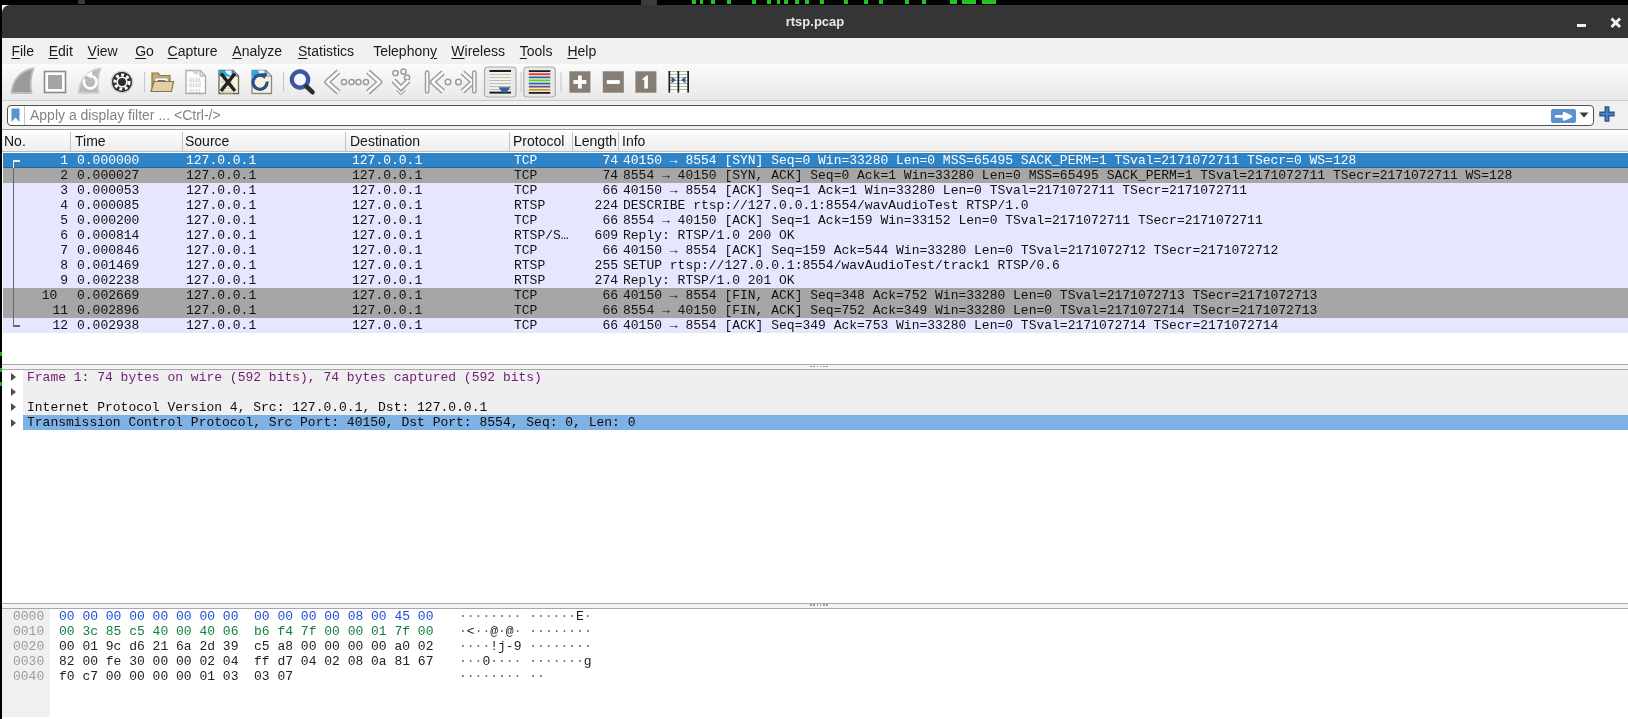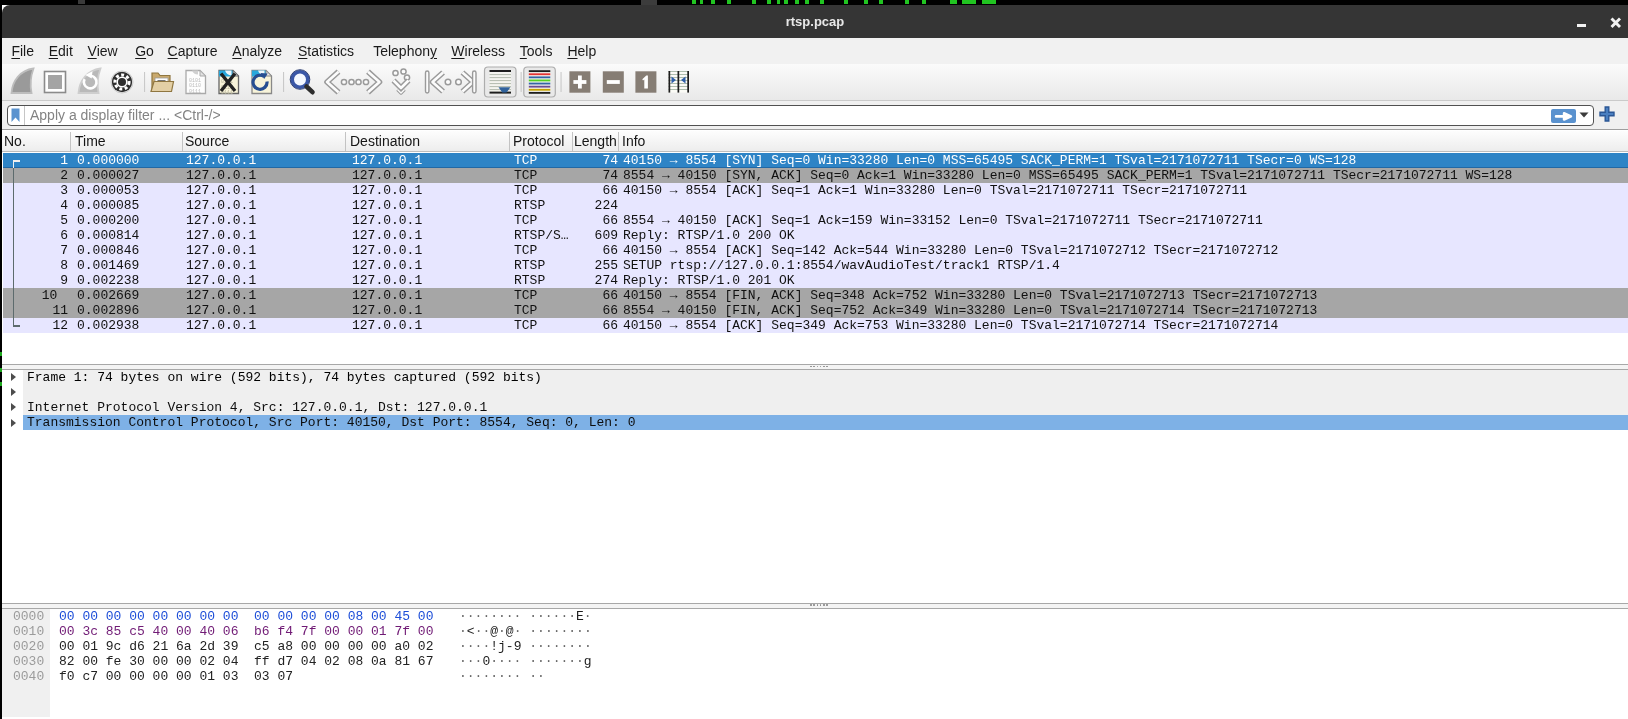--- a/index.html
+++ b/index.html
@@ -230,20 +230,21 @@
 <div class="a" style="left:620px;top:0;">40150 → 8554 [ACK] Seq=1 Ack=1 Win=33280 Len=0 TSval=2171072711 TSecr=2171072711</div>
 </div>
 <div class="a" style="left:0;top:45px;width:1625px;height:15px;background:#e7e6ff;color:#111111;">
 <div class="a" style="left:10px;top:0;width:1.4px;height:15px;background:#5d6b6d"></div>
 <div class="a" style="left:28px;top:0;width:37px;text-align:right;">4</div>
 <div class="a" style="left:74px;top:0;">0.000085</div>
 <div class="a" style="left:183px;top:0;">127.0.0.1</div>
 <div class="a" style="left:349px;top:0;">127.0.0.1</div>
 <div class="a" style="left:511px;top:0;">RTSP</div>
 <div class="a" style="left:558px;top:0;width:57px;text-align:right;">224</div>
+<div class="a" style="left:620px;top:0;">DESCRIBE rtsp://127.0.0.1:8554/wavAudioTest RTSP/1.0</div>
 </div>
 <div class="a" style="left:0;top:60px;width:1625px;height:15px;background:#e7e6ff;color:#111111;">
 <div class="a" style="left:10px;top:0;width:1.4px;height:15px;background:#5d6b6d"></div>
 <div class="a" style="left:28px;top:0;width:37px;text-align:right;">5</div>
 <div class="a" style="left:74px;top:0;">0.000200</div>
 <div class="a" style="left:183px;top:0;">127.0.0.1</div>
 <div class="a" style="left:349px;top:0;">127.0.0.1</div>
 <div class="a" style="left:511px;top:0;">TCP</div>
 <div class="a" style="left:558px;top:0;width:57px;text-align:right;">66</div>
 <div class="a" style="left:620px;top:0;">8554 → 40150 [ACK] Seq=1 Ack=159 Win=33152 Len=0 TSval=2171072711 TSecr=2171072711</div>
@@ -259,31 +260,31 @@
 <div class="a" style="left:620px;top:0;">Reply: RTSP/1.0 200 OK</div>
 </div>
 <div class="a" style="left:0;top:90px;width:1625px;height:15px;background:#e7e6ff;color:#111111;">
 <div class="a" style="left:10px;top:0;width:1.4px;height:15px;background:#5d6b6d"></div>
 <div class="a" style="left:28px;top:0;width:37px;text-align:right;">7</div>
 <div class="a" style="left:74px;top:0;">0.000846</div>
 <div class="a" style="left:183px;top:0;">127.0.0.1</div>
 <div class="a" style="left:349px;top:0;">127.0.0.1</div>
 <div class="a" style="left:511px;top:0;">TCP</div>
 <div class="a" style="left:558px;top:0;width:57px;text-align:right;">66</div>
-<div class="a" style="left:620px;top:0;">40150 → 8554 [ACK] Seq=142 Ack=544 Win=33280 Len=0 TSval=2171072712 TSecr=2171072712</div>
+<div class="a" style="left:620px;top:0;">40150 → 8554 [ACK] Seq=159 Ack=544 Win=33280 Len=0 TSval=2171072712 TSecr=2171072712</div>
 </div>
 <div class="a" style="left:0;top:105px;width:1625px;height:15px;background:#e7e6ff;color:#111111;">
 <div class="a" style="left:10px;top:0;width:1.4px;height:15px;background:#5d6b6d"></div>
 <div class="a" style="left:28px;top:0;width:37px;text-align:right;">8</div>
 <div class="a" style="left:74px;top:0;">0.001469</div>
 <div class="a" style="left:183px;top:0;">127.0.0.1</div>
 <div class="a" style="left:349px;top:0;">127.0.0.1</div>
 <div class="a" style="left:511px;top:0;">RTSP</div>
 <div class="a" style="left:558px;top:0;width:57px;text-align:right;">255</div>
-<div class="a" style="left:620px;top:0;">SETUP rtsp://127.0.0.1:8554/wavAudioTest/track1 RTSP/1.4</div>
+<div class="a" style="left:620px;top:0;">SETUP rtsp://127.0.0.1:8554/wavAudioTest/track1 RTSP/0.6</div>
 </div>
 <div class="a" style="left:0;top:120px;width:1625px;height:15px;background:#e7e6ff;color:#111111;">
 <div class="a" style="left:10px;top:0;width:1.4px;height:15px;background:#5d6b6d"></div>
 <div class="a" style="left:28px;top:0;width:37px;text-align:right;">9</div>
 <div class="a" style="left:74px;top:0;">0.002238</div>
 <div class="a" style="left:183px;top:0;">127.0.0.1</div>
 <div class="a" style="left:349px;top:0;">127.0.0.1</div>
 <div class="a" style="left:511px;top:0;">RTSP</div>
 <div class="a" style="left:558px;top:0;width:57px;text-align:right;">274</div>
 <div class="a" style="left:620px;top:0;">Reply: RTSP/1.0 201 OK</div>
@@ -319,36 +320,36 @@
 <div class="a" style="left:620px;top:0;">40150 → 8554 [ACK] Seq=349 Ack=753 Win=33280 Len=0 TSval=2171072714 TSecr=2171072714</div>
 </div>
 </div>
 <div class="hsep" style="top:359px;"></div>
 <div class="a" style="left:0;top:360px;width:1626px;height:4px;background:#f4f4f4;"></div>
 <div class="hsep" style="top:364px;"></div>
 <div class="a dotrow" style="left:808px;top:360.5px;"><span></span><span></span><span></span><span></span><span></span><span></span></div>
 <div class="a" style="left:21px;top:364.6px;width:1605px;height:45.6px;background:#efefef;"></div>
 <div class="a" style="left:21px;top:410.2px;width:1605px;height:15.2px;background:#7eb1e6;"></div>
 <div class="a tri" style="left:9px;top:368.0px;"></div>
-<div class="a mono" style="left:25px;top:364.5px;color:#000000;">Frame 1: 74 bytes on wire (592 bits), 74 bytes captured (592 bits)</div>
+<div class="a mono" style="left:25px;top:364.5px;color:#701a75;">Frame 1: 74 bytes on wire (592 bits), 74 bytes captured (592 bits)</div>
 <div class="a tri" style="left:9px;top:383.2px;"></div>
 <div class="a tri" style="left:9px;top:398.4px;"></div>
 <div class="a mono" style="left:25px;top:394.9px;color:#0d0d0d;">Internet Protocol Version 4, Src: 127.0.0.1, Dst: 127.0.0.1</div>
 <div class="a tri" style="left:9px;top:413.6px;"></div>
 <div class="a mono" style="left:25px;top:410.1px;color:#0d0d0d;">Transmission Control Protocol, Src Port: 40150, Dst Port: 8554, Seq: 0, Len: 0</div>
 <div class="hsep" style="top:597.5px;"></div>
 <div class="a" style="left:0;top:598.5px;width:1626px;height:4px;background:#f4f4f4;"></div>
 <div class="hsep" style="top:602.5px;"></div>
 <div class="a dotrow" style="left:808px;top:599px;"><span></span><span></span><span></span><span></span><span></span><span></span></div>
 <div class="a" style="left:0;top:603.5px;width:48px;height:108px;background:#f0f0f0;"></div>
 <div class="a mono" style="left:11px;top:603.5px;color:#9b9b9b;">0000</div>
 <div class="a mono" style="left:57px;top:603.5px;color:#1d4ed8;">00 00 00 00 00 00 00 00  00 00 00 00 08 00 45 00</div>
 <div class="a mono" style="left:457px;top:603.5px;color:#686868;">········ ······<span style="color:#1d1d1d">E</span>·</div>
 <div class="a mono" style="left:11px;top:618.6px;color:#9b9b9b;">0010</div>
-<div class="a mono" style="left:57px;top:618.6px;color:#701a75;">00 3c 85 c5 40 00 40 06  b6 f4 7f 00 00 01 7f 00</div>
+<div class="a mono" style="left:57px;top:618.6px;color:#15803d;">00 3c 85 c5 40 00 40 06  b6 f4 7f 00 00 01 7f 00</div>
 <div class="a mono" style="left:457px;top:618.6px;color:#686868;">·<span style="color:#1d1d1d">&lt;</span>··<span style="color:#1d1d1d">@</span>·<span style="color:#1d1d1d">@</span>· ········</div>
 <div class="a mono" style="left:11px;top:633.7px;color:#9b9b9b;">0020</div>
 <div class="a mono" style="left:57px;top:633.7px;color:#222;">00 01 9c d6 21 6a 2d 39  c5 a8 00 00 00 00 a0 02</div>
 <div class="a mono" style="left:457px;top:633.7px;color:#686868;">····<span style="color:#1d1d1d">!</span><span style="color:#1d1d1d">j</span><span style="color:#1d1d1d">-</span><span style="color:#1d1d1d">9</span> ········</div>
 <div class="a mono" style="left:11px;top:648.8px;color:#9b9b9b;">0030</div>
 <div class="a mono" style="left:57px;top:648.8px;color:#222;">82 00 fe 30 00 00 02 04  ff d7 04 02 08 0a 81 67</div>
 <div class="a mono" style="left:457px;top:648.8px;color:#686868;">···<span style="color:#1d1d1d">0</span>···· ·······<span style="color:#1d1d1d">g</span></div>
 <div class="a mono" style="left:11px;top:663.9px;color:#9b9b9b;">0040</div>
 <div class="a mono" style="left:57px;top:663.9px;color:#222;">f0 c7 00 00 00 00 01 03  03 07</div>
 <div class="a mono" style="left:457px;top:663.9px;color:#686868;">········ ··</div>

